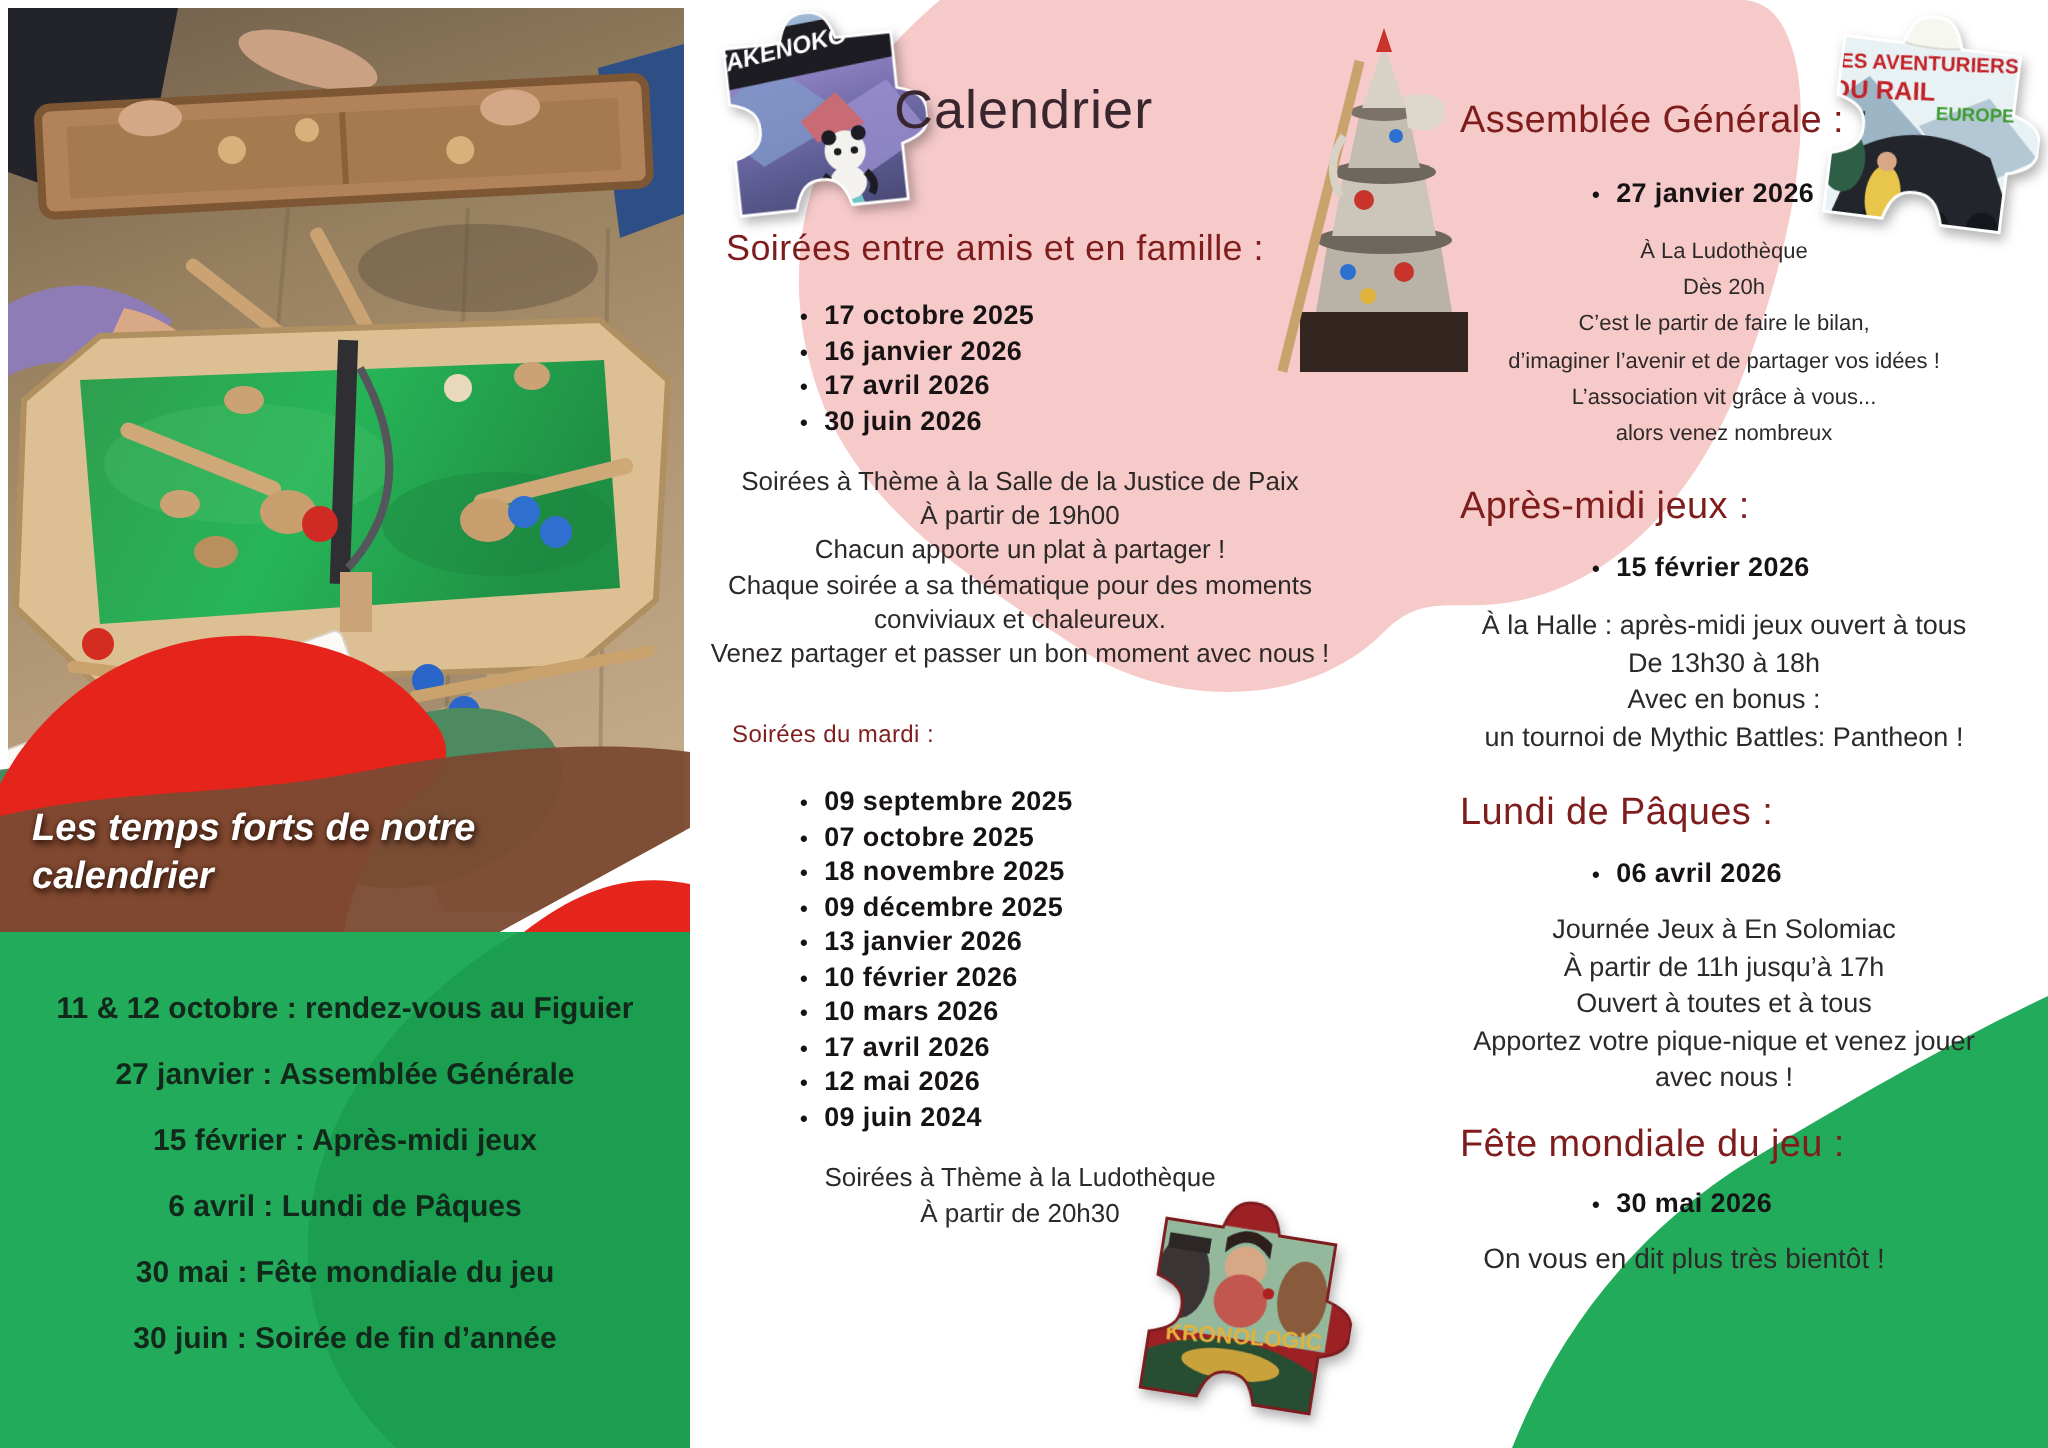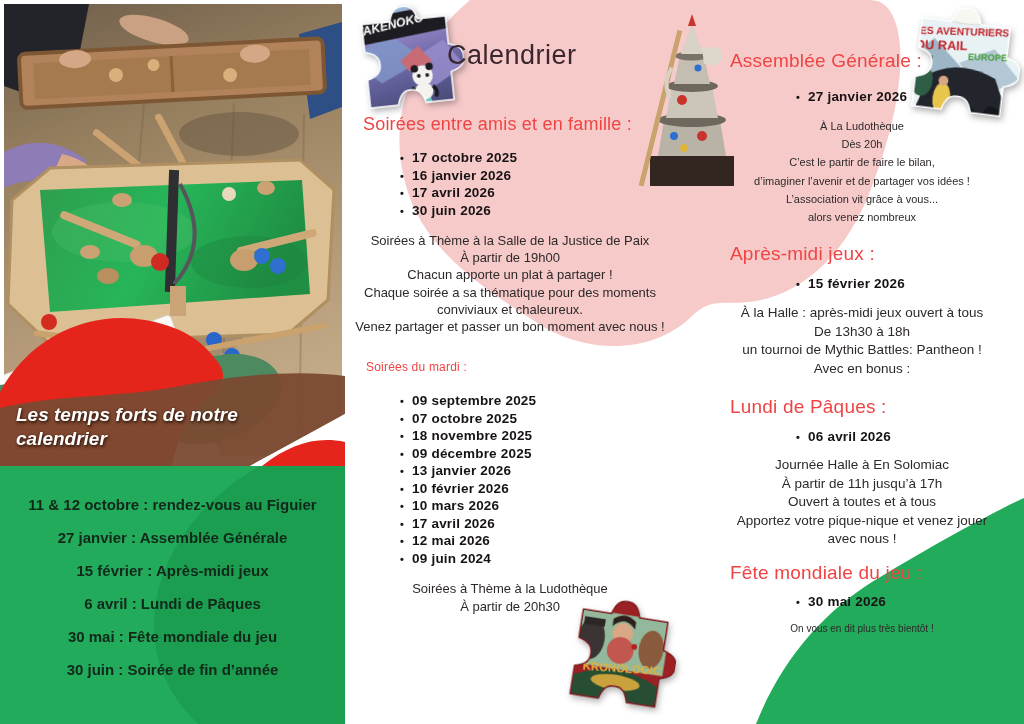--- a/index.html
+++ b/index.html
@@ -2,21 +2,21 @@
 <html><head>
 <meta charset="utf-8">
 <style>
   html,body{margin:0;padding:0;background:#e9e9e9;}
   .page{position:relative;width:1024px;height:724px;background:#fff;overflow:hidden;
         font-family:"Liberation Sans",sans-serif;color:#2b2626;}
   .abs{position:absolute;}
   svg{display:block;}
 
   
-  .sec-h{position:absolute;font-size:19px;font-weight:400;color:#ef4444;letter-spacing:.2px;white-space:nowrap;}
+  .sec-h{position:absolute;font-size:19px;font-weight:400;color:#7f1d1d;letter-spacing:.2px;white-space:nowrap;}
   .page-title{position:absolute;left:447px;top:40px;font-size:27px;font-weight:400;color:#3a262e;letter-spacing:.5px;}
 
   
   .dates{position:absolute;}
   .date-li{display:flex;align-items:baseline;font-weight:bold;font-size:13.5px;color:#171314;letter-spacing:.2px;}
   .date-li::before{content:"\2022";font-size:11px;margin-right:8px;color:#171314;}
   .d17{height:17.5px;}
 
   
   .para{position:absolute;text-align:center;font-size:13px;color:#2e2929;}
@@ -321,37 +321,37 @@
     <div>alors venez nombreux</div>
   </div>
 
   <div class="sec-h" style="left:730px;top:243px;z-index:3">Après-midi jeux :</div>
   <div class="dates" style="left:796px;top:276px;z-index:3">
     <div class="date-li">15 février 2026</div>
   </div>
   <div class="para" style="left:700px;top:304px;width:324px;line-height:18.5px;font-size:13.5px;z-index:3">
     <div>À la Halle : après-midi jeux ouvert à tous</div>
     <div>De 13h30 à 18h</div>
+    <div>Avec en bonus :</div>
     <div>un tournoi de Mythic Battles: Pantheon !</div>
-    <div>Avec en bonus :</div>
   </div>
 
   <div class="sec-h" style="left:730px;top:396px;z-index:3">Lundi de Pâques :</div>
   <div class="dates" style="left:796px;top:429px;z-index:3">
     <div class="date-li">06 avril 2026</div>
   </div>
   <div class="para" style="left:700px;top:456px;width:324px;line-height:18.5px;font-size:13.5px;z-index:3">
-    <div>Journée Halle à En Solomiac</div>
+    <div>Journée Jeux à En Solomiac</div>
     <div>À partir de 11h jusqu’à 17h</div>
     <div>Ouvert à toutes et à tous</div>
     <div>Apportez votre pique-nique et venez jouer</div>
     <div>avec nous !</div>
   </div>
 
   <div class="sec-h" style="left:730px;top:562px;z-index:3">Fête mondiale du jeu :</div>
   <div class="dates" style="left:796px;top:594px;z-index:3">
     <div class="date-li">30 mai 2026</div>
   </div>
-  <div class="para" style="left:700px;top:620px;width:324px;line-height:18.5px;font-size:10px;z-index:3">
+  <div class="para" style="left:680px;top:620px;width:324px;line-height:18.5px;font-size:14px;z-index:3">
     <div>On vous en dit plus très bientôt !</div>
   </div>
 
 </div>
 
 </body></html>

